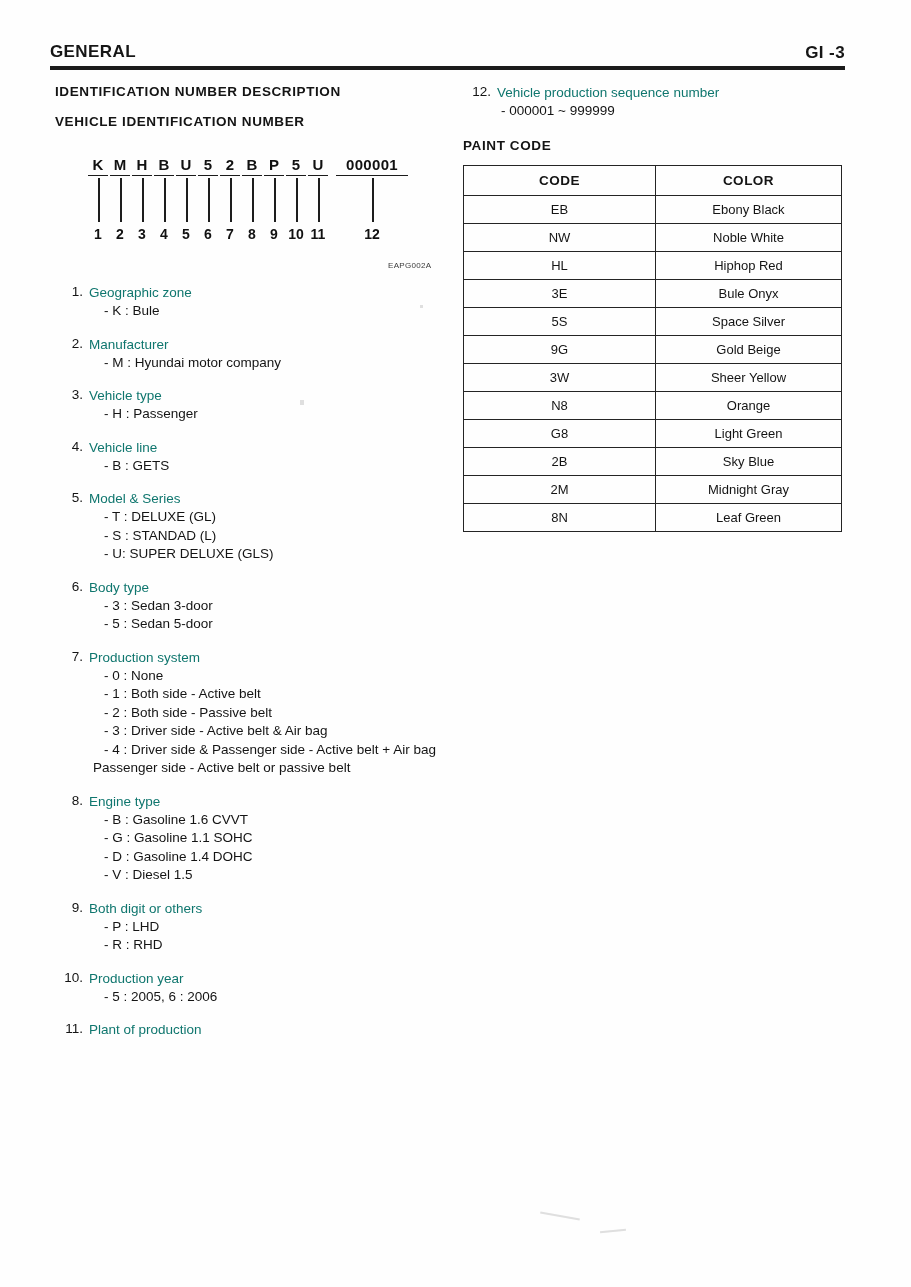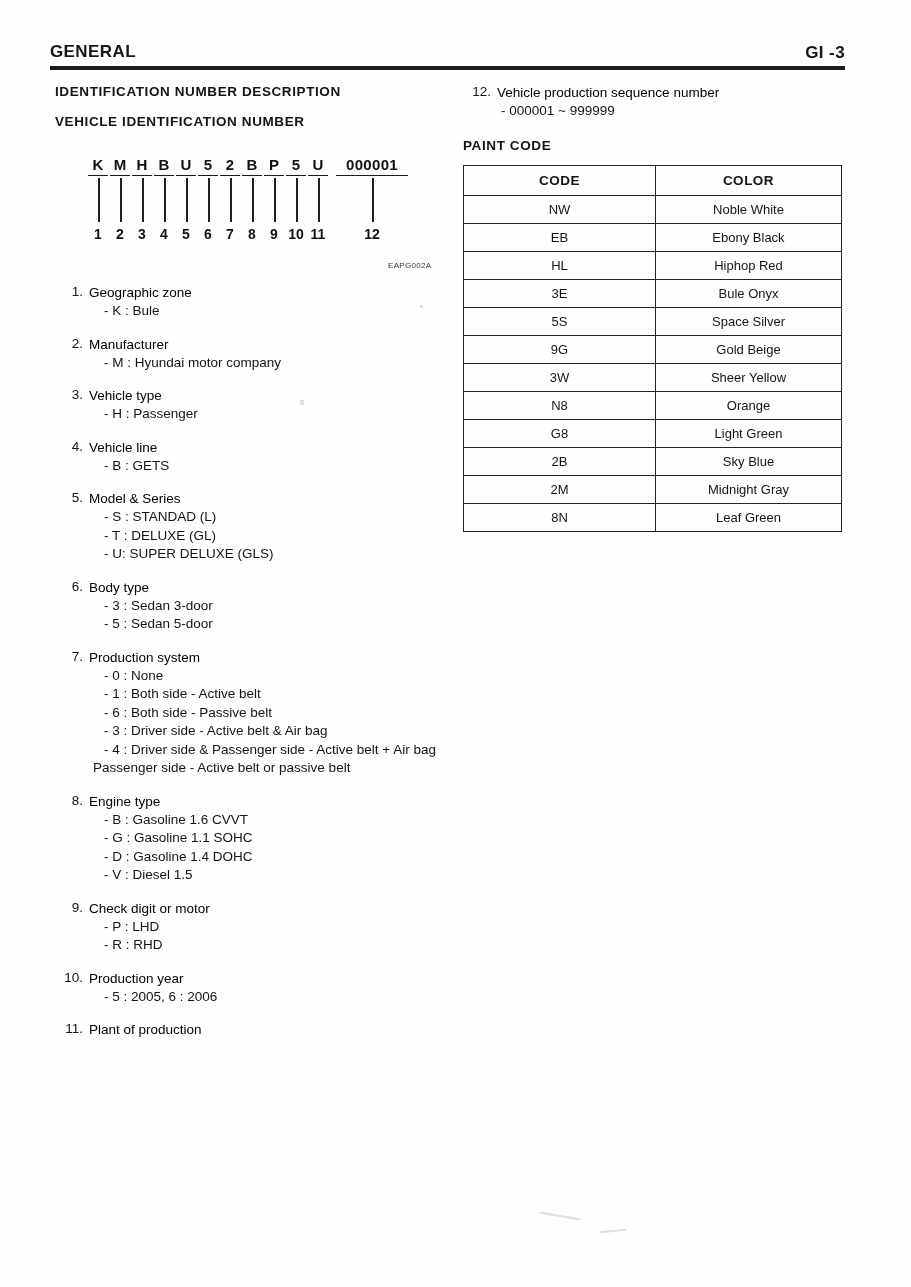--- a/index.html
+++ b/index.html
@@ -159,21 +159,21 @@
     position: absolute;
     left: 0;
     top: 0;
     width: 28px;
     text-align: right;
     font-size: 13.5px;
     color: #141414;
   }
   .item-title {
     font-size: 13.5px;
-    color: #000000;
+    color: #0f766e;
     line-height: 18px;
   }
   .sub {
     font-size: 13.5px;
     color: #141414;
     line-height: 18.5px;
     padding-left: 15px;
   }
   .sub.nohang {
     padding-left: 4px;
@@ -307,51 +307,51 @@
           <div class="sub">- H : Passenger</div>
         </div>
         <div class="item">
           <div class="item-num">4.</div>
           <div class="item-title">Vehicle line</div>
           <div class="sub">- B : GETS</div>
         </div>
         <div class="item">
           <div class="item-num">5.</div>
           <div class="item-title">Model &amp; Series</div>
+          <div class="sub">- T : DELUXE (GL)</div>
           <div class="sub">- S : STANDAD (L)</div>
-          <div class="sub">- T : DELUXE (GL)</div>
           <div class="sub">- U: SUPER DELUXE (GLS)</div>
         </div>
         <div class="item">
           <div class="item-num">6.</div>
           <div class="item-title">Body type</div>
           <div class="sub">- 3 : Sedan 3-door</div>
           <div class="sub">- 5 : Sedan 5-door</div>
         </div>
         <div class="item">
           <div class="item-num">7.</div>
           <div class="item-title">Production system</div>
           <div class="sub">- 0 : None</div>
           <div class="sub">- 1 : Both side - Active belt</div>
-          <div class="sub">- 6 : Both side - Passive belt</div>
+          <div class="sub">- 2 : Both side - Passive belt</div>
           <div class="sub">- 3 : Driver side - Active belt &amp;  Air bag</div>
           <div class="sub">- 4 : Driver side  &amp;  Passenger side - Active belt + Air bag</div>
           <div class="sub nohang">Passenger side - Active belt or passive belt</div>
         </div>
         <div class="item">
           <div class="item-num">8.</div>
           <div class="item-title">Engine type</div>
           <div class="sub">- B : Gasoline 1.6 CVVT</div>
           <div class="sub">- G : Gasoline 1.1 SOHC</div>
           <div class="sub">- D : Gasoline 1.4 DOHC</div>
           <div class="sub">- V : Diesel 1.5</div>
         </div>
         <div class="item">
           <div class="item-num">9.</div>
-          <div class="item-title">Check digit or motor</div>
+          <div class="item-title">Both digit or others</div>
           <div class="sub">- P : LHD</div>
           <div class="sub">- R : RHD</div>
         </div>
         <div class="item">
           <div class="item-num">10.</div>
           <div class="item-title">Production year</div>
           <div class="sub">- 5 : 2005, 6 : 2006</div>
         </div>
         <div class="item">
           <div class="item-num">11.</div>
@@ -375,26 +375,26 @@
           <col class="color">
         </colgroup>
       <thead>
         <tr>
           <th>CODE</th>
           <th>COLOR</th>
         </tr>
       </thead>
       <tbody id="paint-body">
           <tr>
+            <td>EB</td>
+            <td>Ebony Black</td>
+          </tr>
+          <tr>
             <td>NW</td>
             <td>Noble White</td>
-          </tr>
-          <tr>
-            <td>EB</td>
-            <td>Ebony Black</td>
           </tr>
           <tr>
             <td>HL</td>
             <td>Hiphop Red</td>
           </tr>
           <tr>
             <td>3E</td>
             <td>Bule Onyx</td>
           </tr>
           <tr>

